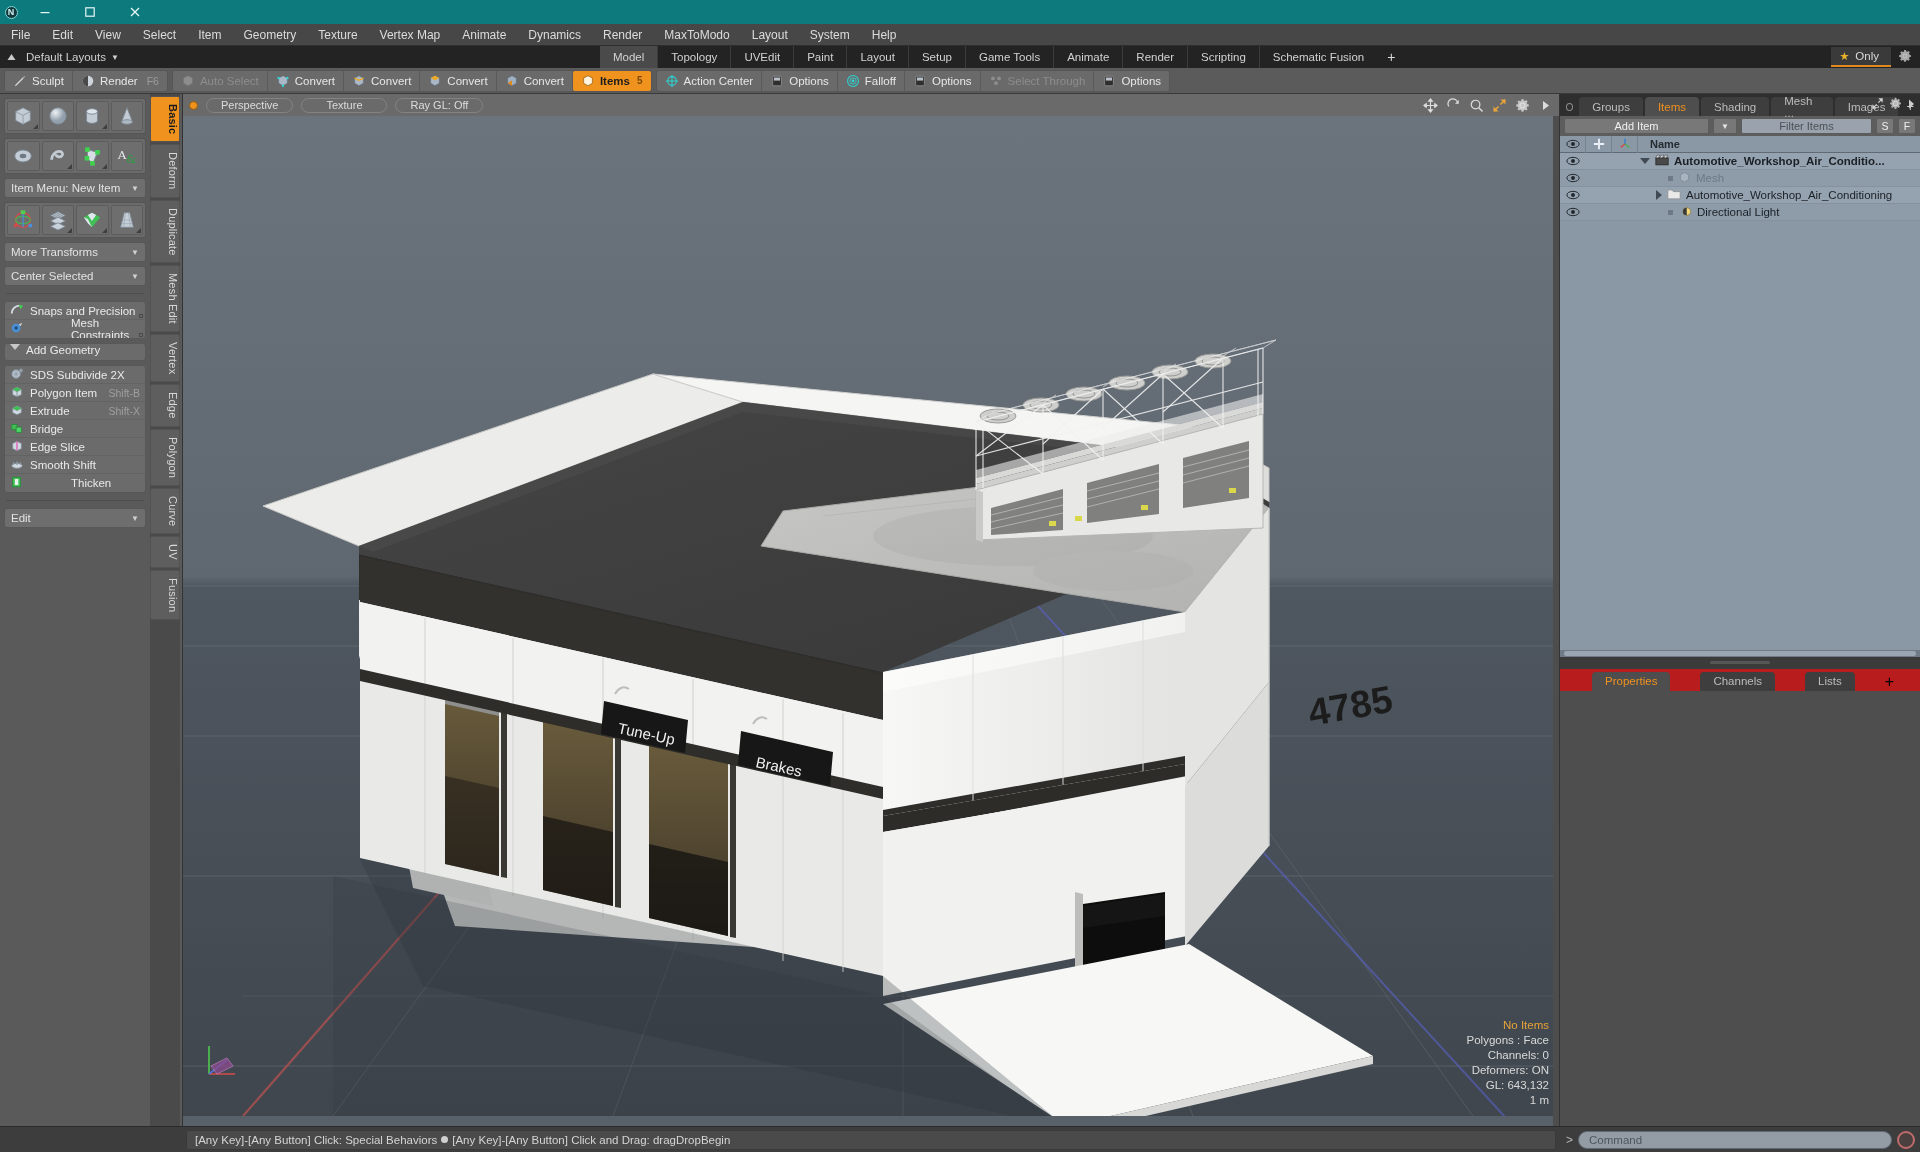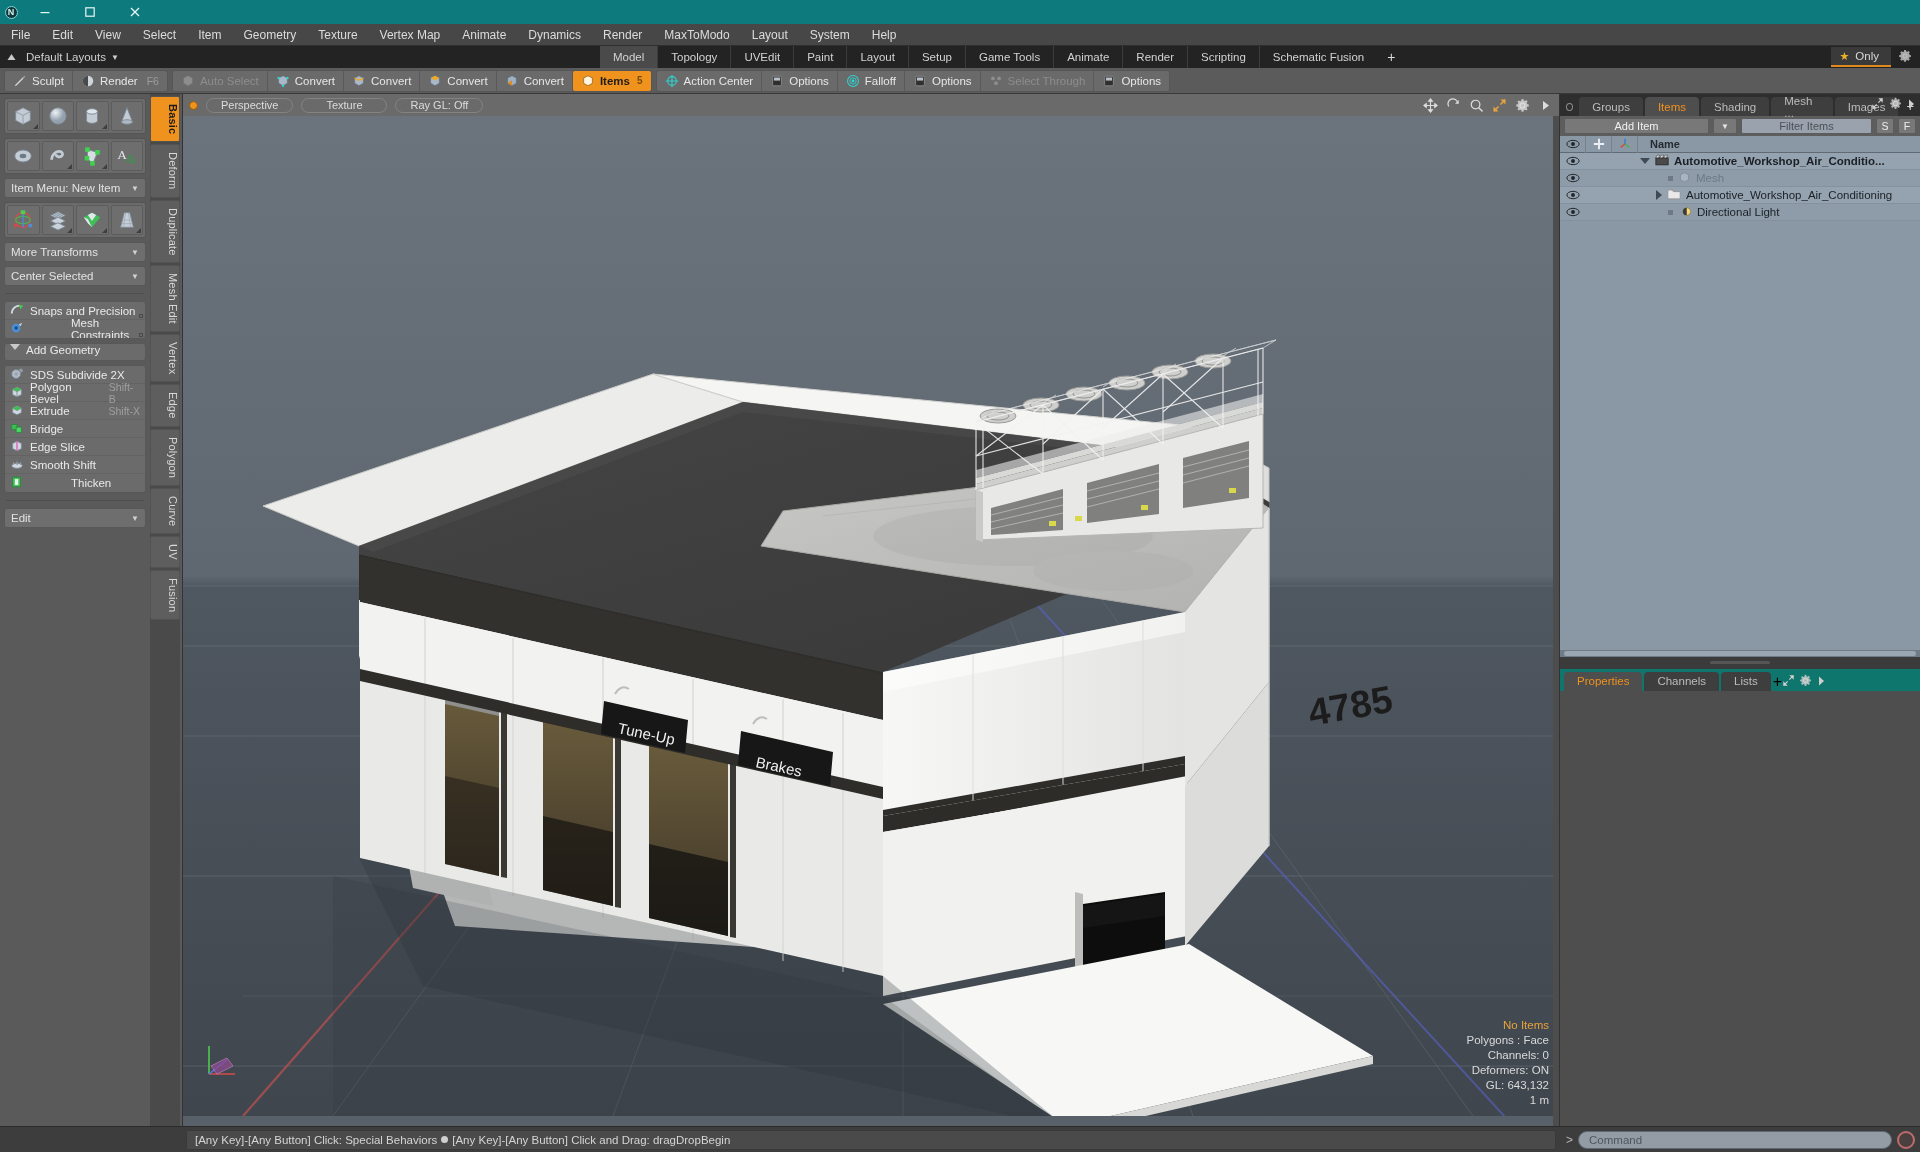--- a/index.html
+++ b/index.html
@@ -179,22 +179,22 @@
   .tri-r { width:0;height:0;border-top:5px solid transparent;border-bottom:5px solid transparent;
            border-left:6px solid #3f4a54; }
   .leaf-dot { width:5px;height:5px;background:#6d7a86; }
   .items-body { flex:1; background:#8a98a6; position:relative; min-height:0;}
   .items-hscroll { height:7px; background:#6f7c88; position:absolute; left:0; right:0; bottom:0;}
   .items-hscroll i { position:absolute; left:4px; right:4px; top:1px; height:5px; background:#9aa7b3; border-radius:3px;}
 
   .rp-splitter { height: 12px; flex:0 0 12px; background:#3b3b3b; display:flex;align-items:center;justify-content:center;}
   .rp-splitter i { width:60px; height:3px; background:#565656; border-radius:2px;}
 
-  .props-tabbar { height: 22px; flex:0 0 22px; background:#0f766e; display:flex; align-items:flex-end;
-                  padding-left: 4px; position:relative; }
+  .props-tabbar { height: 22px; flex:0 0 22px; background:#b91c1c; display:flex; align-items:flex-end;
+                  padding-left: 4px; position:relative;gap:28px; }
   .props-body { flex:1; background:#4e4e4e; min-height:0;}
 
   
   .statusbar { height: 26px; flex:0 0 26px; background:#3d3d3d; display:flex; align-items:center;
                border-top:1px solid #2b2b2b; }
   .sb-left { width: 182px; flex:0 0 182px; height:26px; background:#3d3d3d; }
   .sb-msg { flex:1; height:20px; margin: 0 4px; background:#4a4a4a; border:1px solid #3a3a3a;
             border-radius:2px; display:flex; align-items:center; padding: 0 8px;
             color:#d4d4d4; font-size:11.5px; gap:4px; }
   .sb-bullet { width:7px;height:7px;border-radius:50%;background:#cfcfcf; display:inline-block;}
@@ -576,21 +576,21 @@
           </div>
           <div class="lp-row">
             <span>
               <svg width="14" height="14" viewBox="0 0 16 16">
                   <path d="M3 5l5-2.5L13 5v6l-5 2.5L3 11z" fill="#cfd8e0" stroke="#7d8995"></path>
                   <path d="M3 5l5 2.5L13 5" stroke="#7d8995" fill="none"></path>
                   <path d="M8 7.5v6" stroke="#7d8995"></path>
                   <path d="M3 5l5-2.5L13 5 8 7.5z" fill="#3fbf55"></path>
                 </svg>
             </span>
-            <span>Polygon Bevel</span>
+            <span>Polygon Item</span>
             <span class="sc">Shift-B</span>
           </div>
           <div class="lp-row">
             <span>
               <svg width="14" height="14" viewBox="0 0 16 16">
                   <path d="M3 6l5-2.5L13 6v5l-5 2.5L3 11z" fill="#cfd8e0" stroke="#7d8995"></path>
                   <path d="M3 6l5 2.5L13 6" stroke="#7d8995" fill="none"></path>
                   <path d="M3 6l5-2.5L13 6 8 8.5z" fill="#3fbf55"></path>
                 </svg>
             </span>

